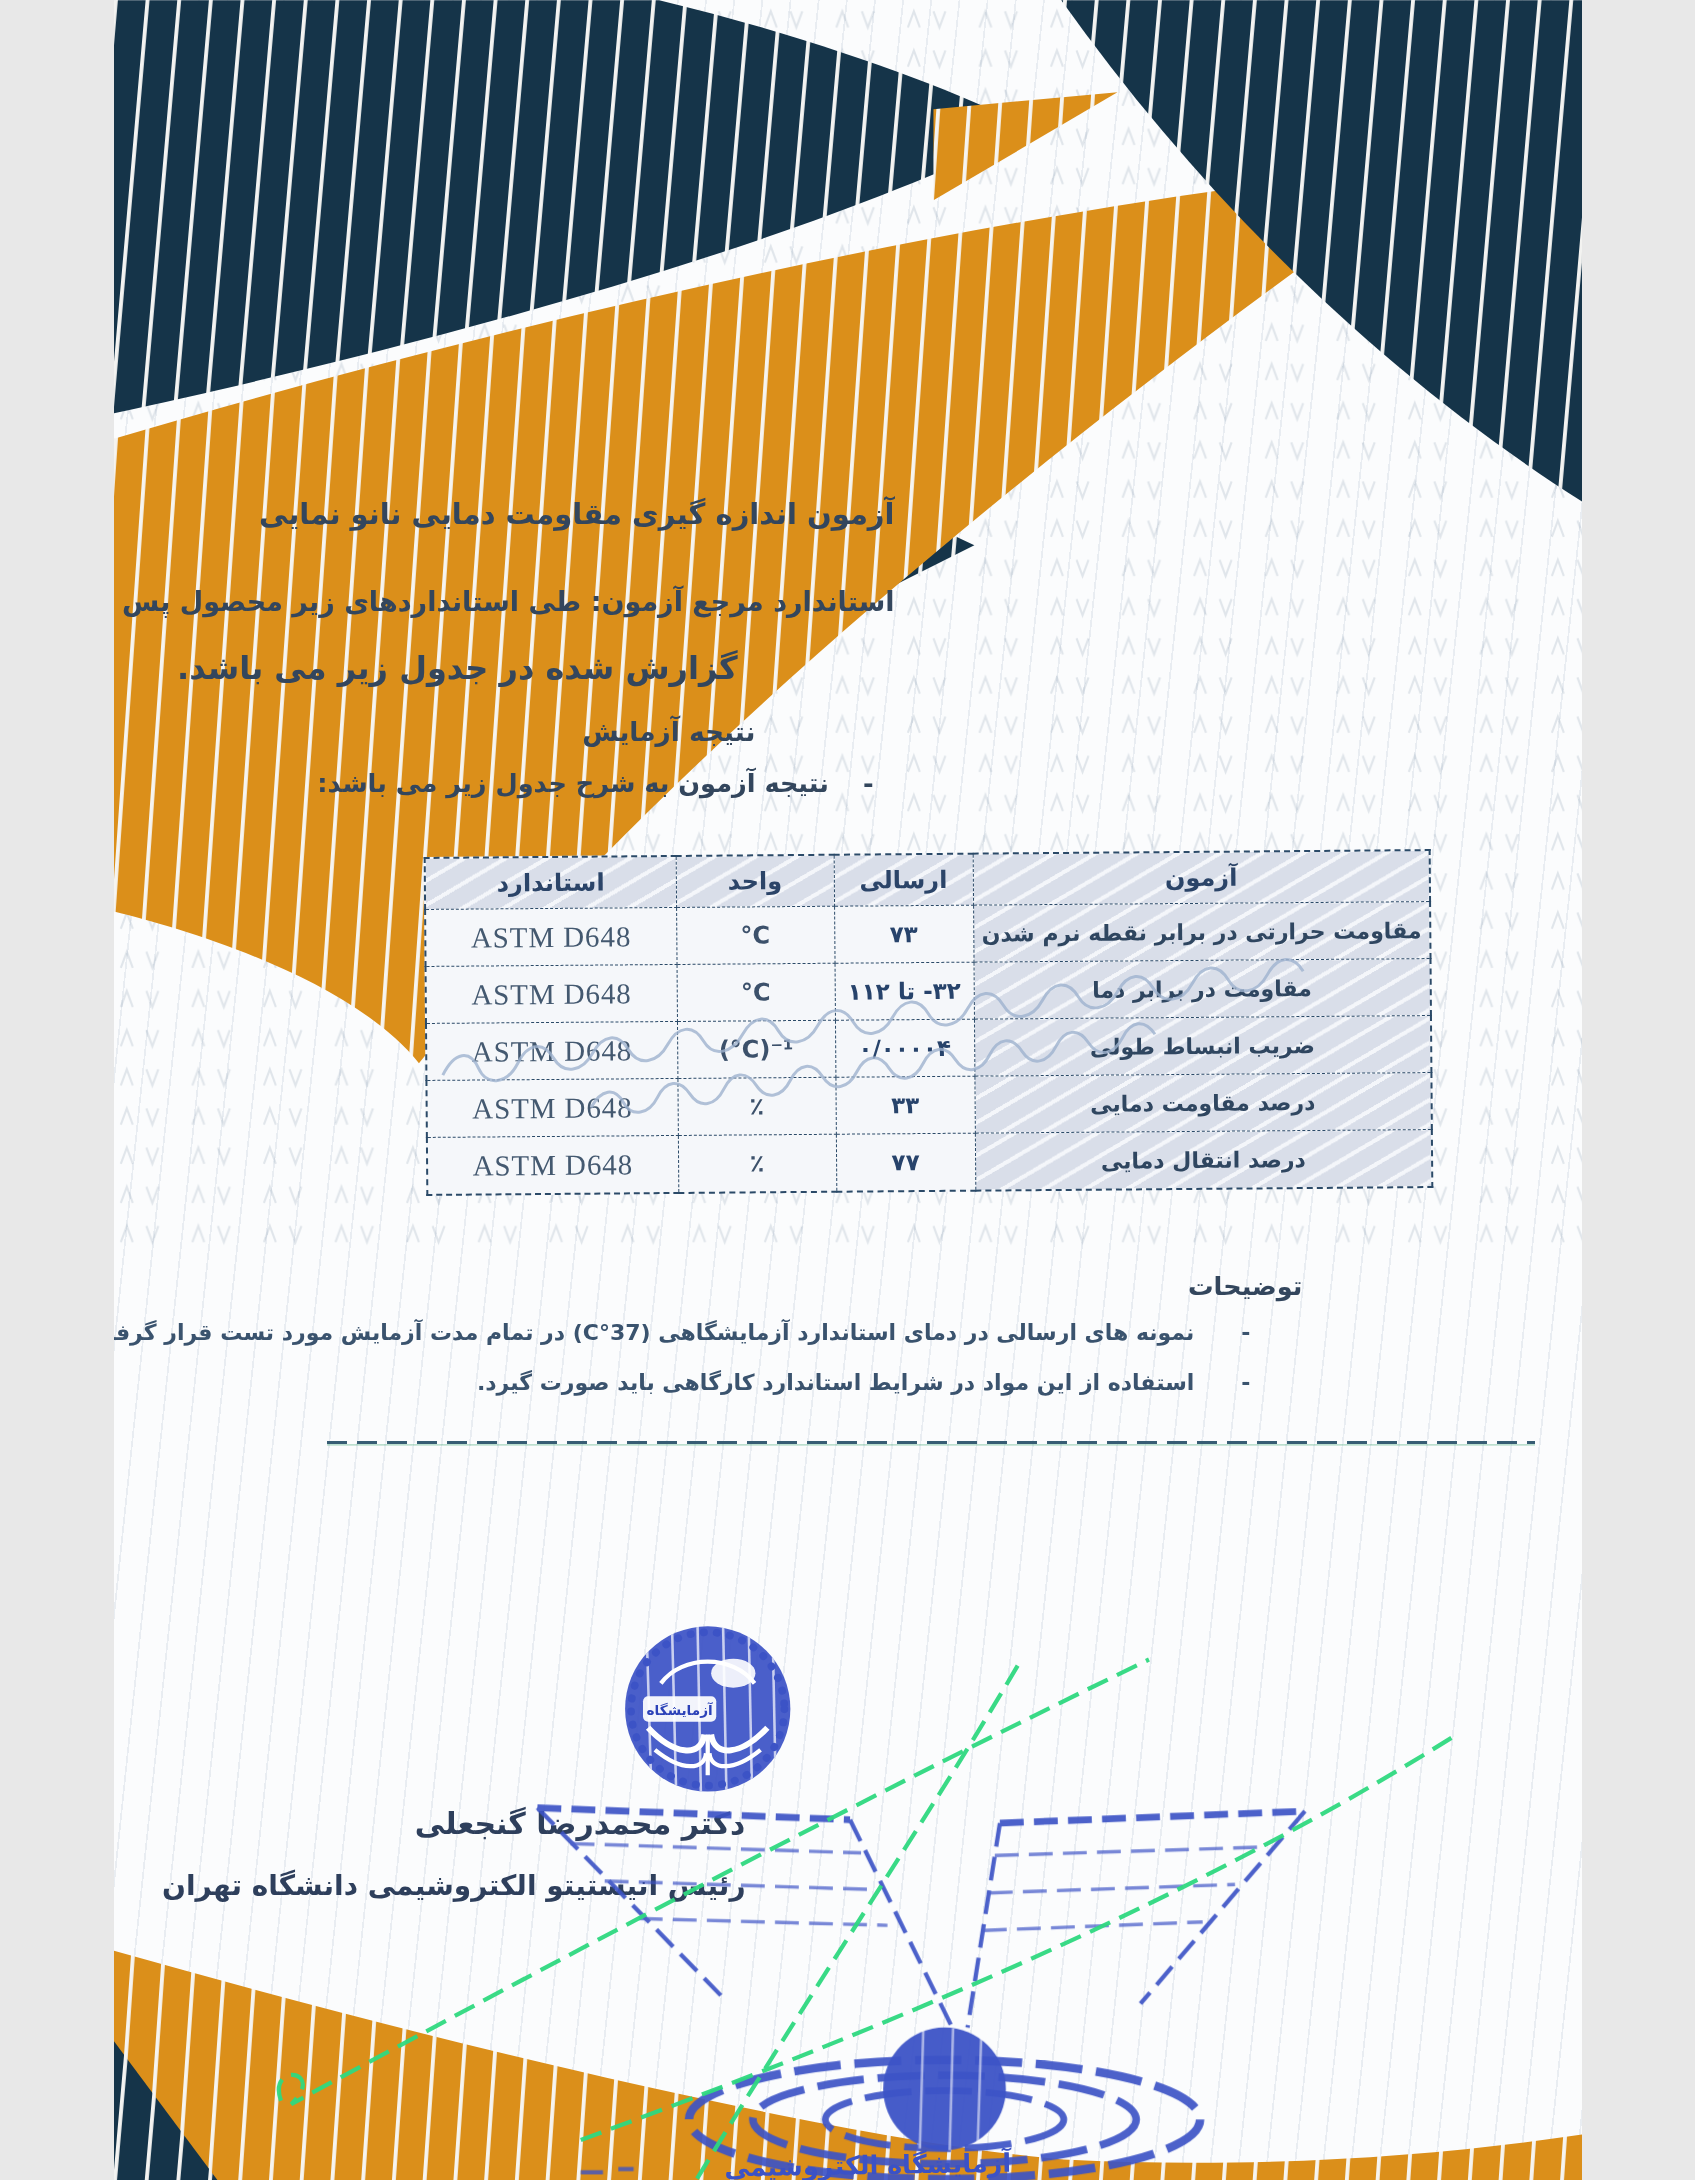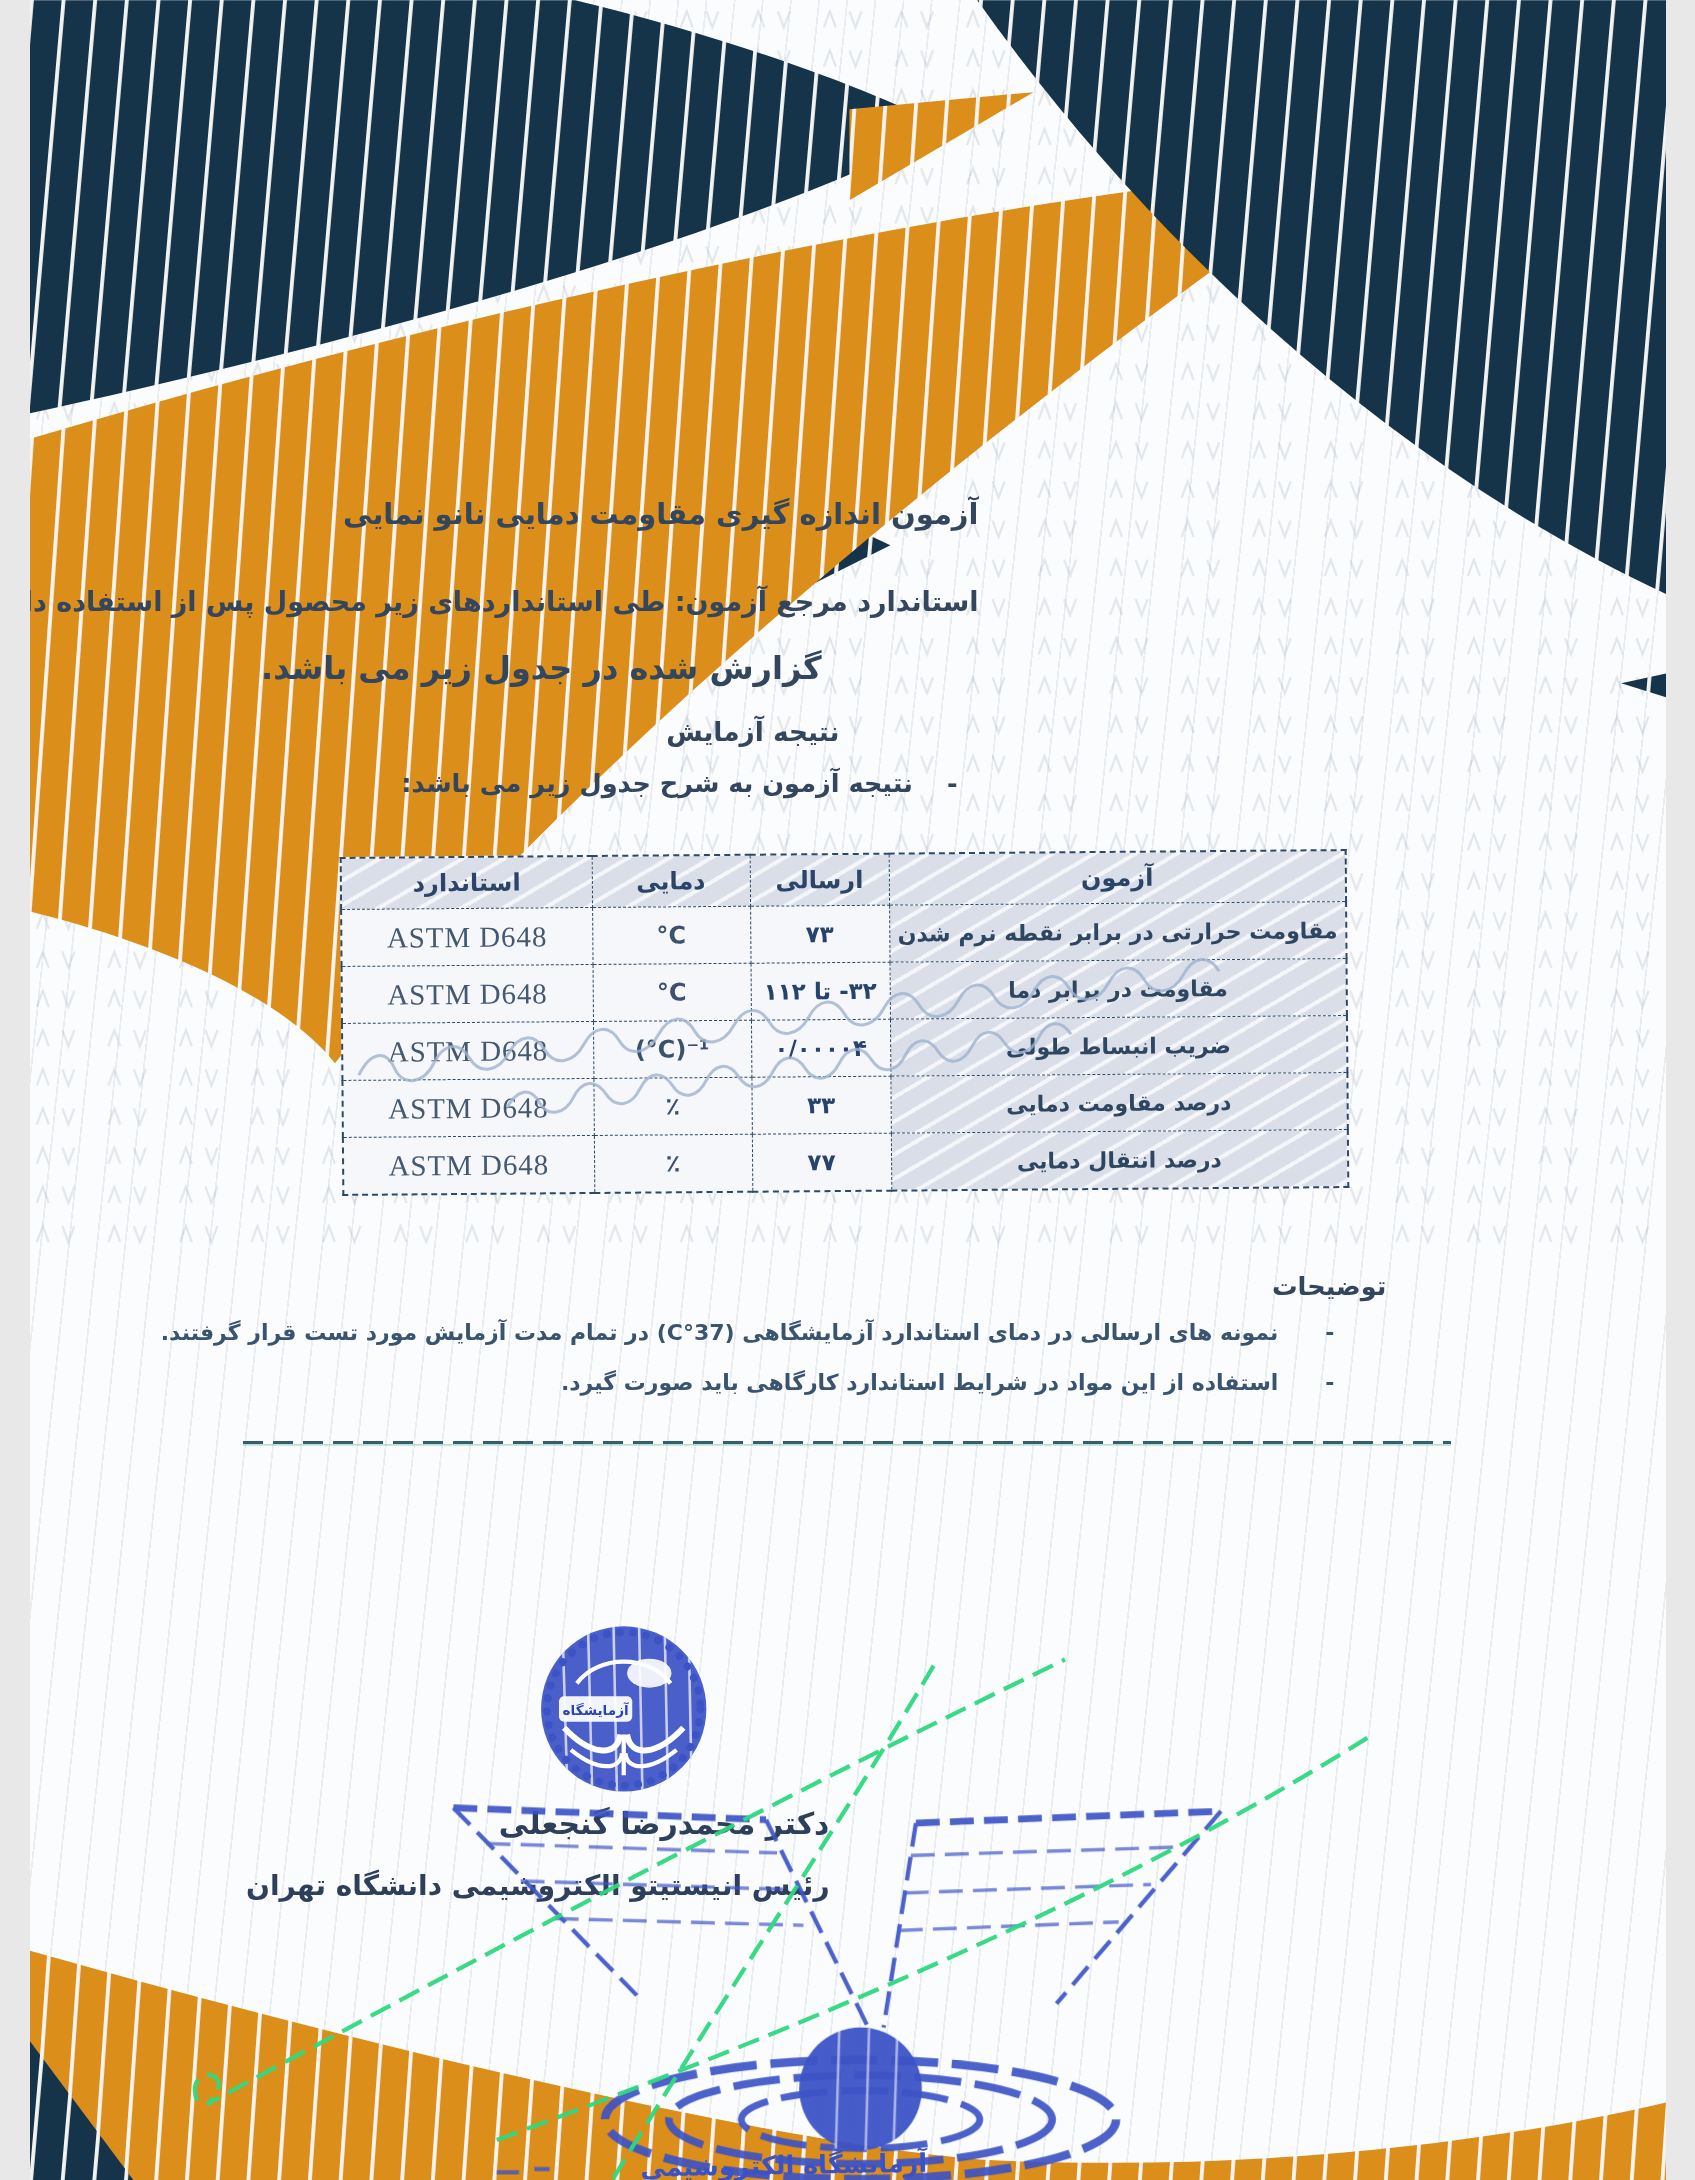--- a/index.html
+++ b/index.html
@@ -1,24 +1,25 @@
 <!DOCTYPE html>
 <html lang="fa" style="font-size:13.6px"><head>
 <meta charset="utf-8">
 <style>
   html,body{margin:0;padding:0;background:#e8e8e8;}
   .page{
     position:relative;
-    width:1636px;height:2181px;
+    width:1460px;height:2181px;
     margin:0 auto;
     overflow:hidden;
     background-color:#fbfcfd;
     background-image:repeating-linear-gradient(96deg,
       rgba(150,168,190,0.18) 0 1.7px, transparent 1.7px 28px);
     font-family:"DejaVu Sans",sans-serif;
+    padding-left:8px;
   }
   .decor,.stamp-layer{position:absolute;inset:0;width:1696px;height:2181px;pointer-events:none;}
   .decor{z-index:0;}
   .content{position:absolute;inset:0;z-index:2;}
   .stamp-layer{z-index:3;}
   .line{
     position:absolute;direction:rtl;white-space:nowrap;
     font-weight:bold;color:#33465d;letter-spacing:0.4px;
   }
   .bullet-row{
@@ -100,21 +101,21 @@
       <table class="results" dir="ltr">
         <colgroup>
           <col style="width:251px">
             <col style="width:158px">
             <col style="width:139px">
             <col style="width:457px">
         </colgroup>
         <thead>
           <tr>
             <th class="hatch">استاندارد</th>
-            <th class="hatch">دمایی</th>
+            <th class="hatch">واحد</th>
             <th class="hatch">ارسالی</th>
             <th class="hatch">آزمون</th>
           </tr>
         </thead>
         <tbody>
           <tr>
             <td class="std">ASTM D648</td>
             <td class="unit">°C</td>
             <td class="val">۷۳</td>
             <td class="test hatch">مقاومت حرارتی در برابر نقطه نرم شدن</td>

